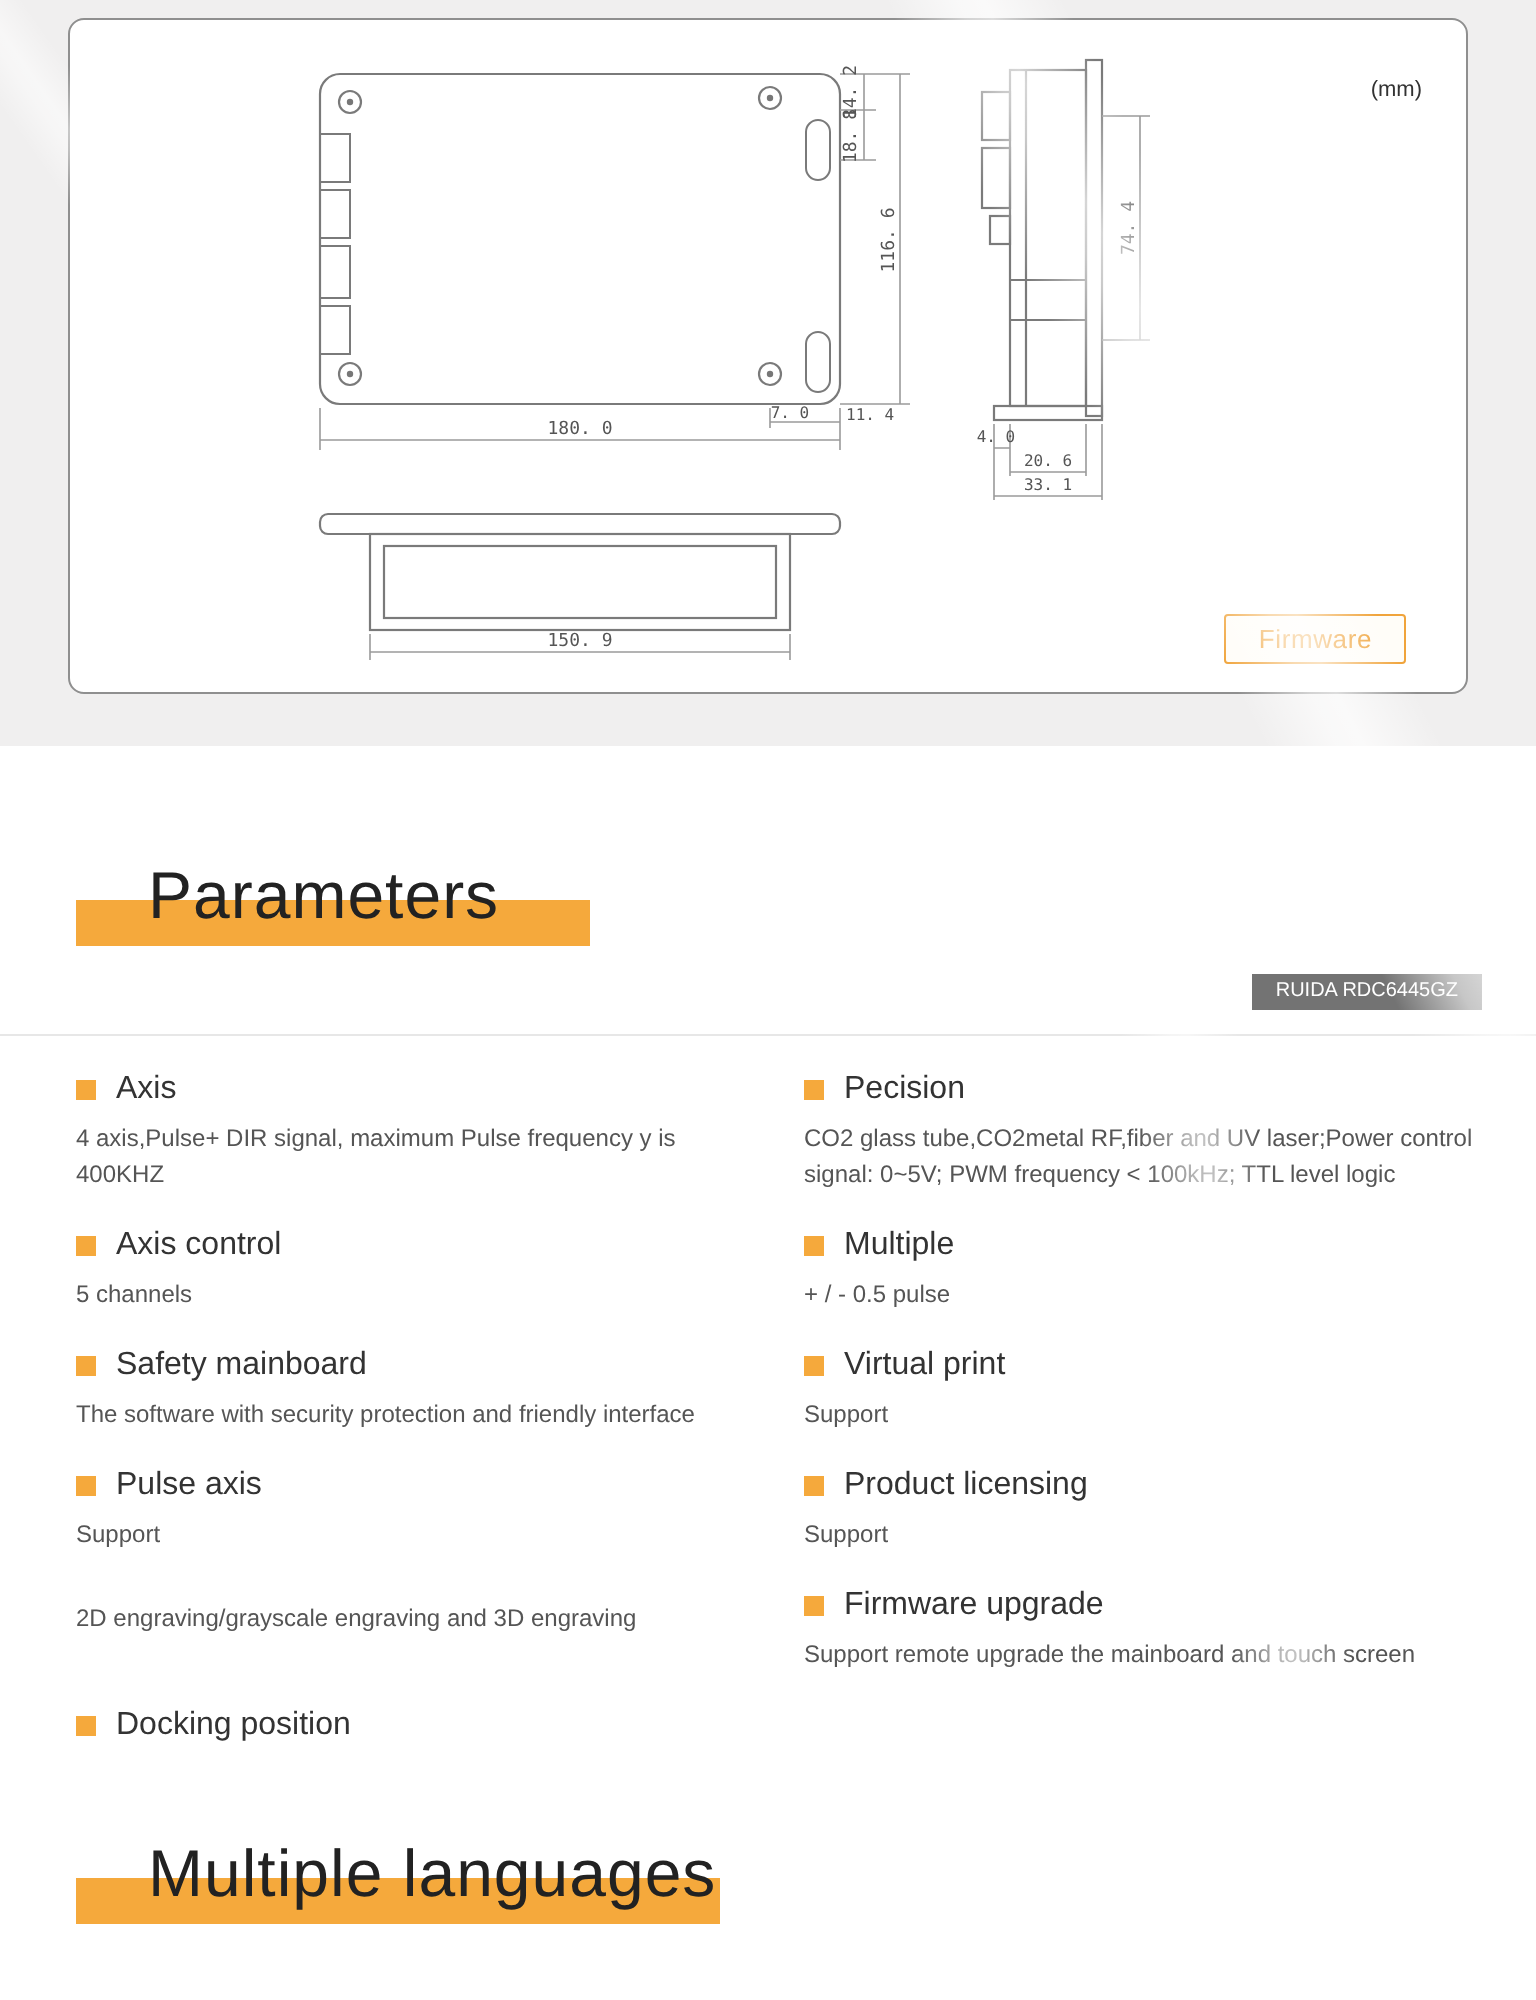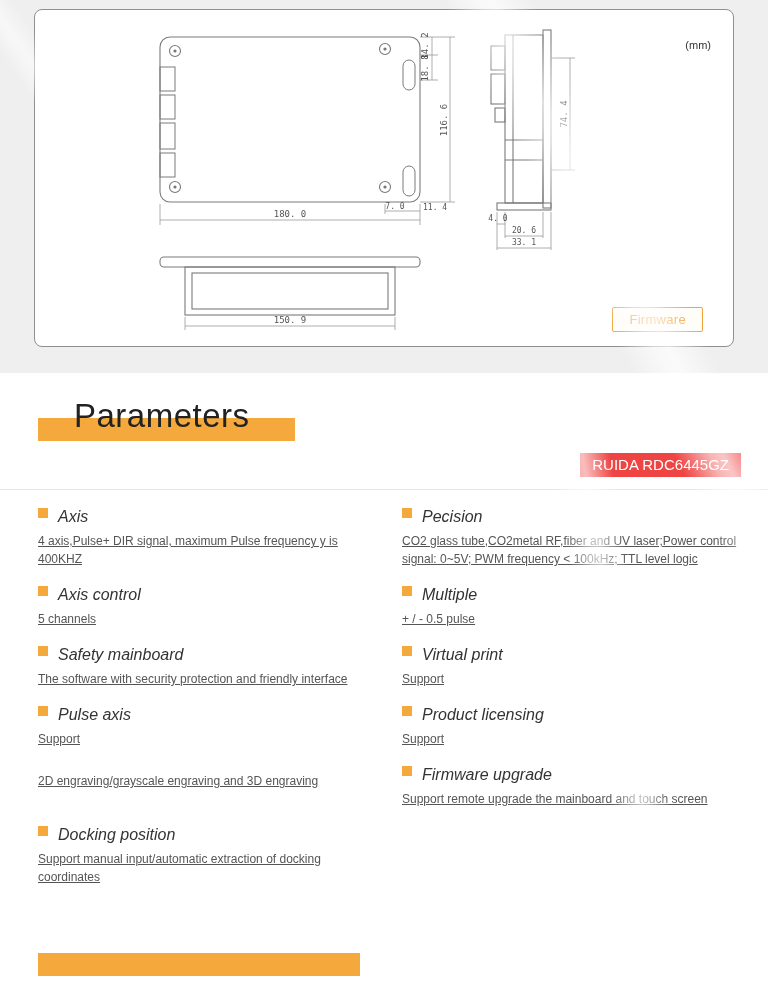--- a/index.html
+++ b/index.html
@@ -17,40 +17,40 @@
   }
   .drawing { position:absolute; left:0; top:0; width:700px; height:338px; }
   .unit-label { position:absolute; top:29px; right:22px; font-size:11px; color:#333; }
   .mainboard-btn {
     position:absolute; right:30px; bottom:14px; border:1px solid #f0a43c;
     color:#f0a43c; background:#fffdf8; font-size:13px; padding:4px 16px;
     border-radius:2px; cursor:pointer; letter-spacing:0.3px;
   }
 
   
-  .heading-block { position:relative; height:48px; margin:24px 0 0 38px; }
+  .heading-block { position:relative; height:48px; margin:56px 0 0 38px; }
   .heading-bar { position:absolute; left:0; top:21px; height:23px; background:#f5a93c; }
   .bar-parameters { width:257px; }
   .bar-languages { width:322px; }
   .heading-text {
     position:absolute; left:36px; top:0; font-size:33px; font-weight:400;
     color:#222; letter-spacing:0.5px; white-space:nowrap;
   }
 
   
   .badge-row { text-align:right; padding-right:27px; margin-top:8px; }
-  .badge { display:inline-block; background:#ef4444; color:#fff; font-size:15px; padding:3px 12px 4px; }
+  .badge { display:inline-block; background:#737373; color:#fff; font-size:10px; padding:3px 12px 4px; }
 
   
   .params-section { margin-top:12px; border-top:1px solid #e7e7e7; padding:18px 24px 20px 38px; }
   .params-grid { display:grid; grid-template-columns:1fr 1fr; column-gap:22px; row-gap:18px; }
-  .param-title-row { display:flex; align-items:flex-start;font-style:italic; }
+  .param-title-row { display:flex; align-items:center; }
   .bullet { width:10px; height:10px; background:#f5a93c; margin-right:10px; flex:0 0 auto; }
   .param-title { font-size:16px; color:#333; }
-  .param-desc { margin-top:6px; font-size:12px; color:#555; line-height:1.5;text-decoration:underline; }
+  .param-desc { margin-top:6px; font-size:12px; color:#555; line-height:1.5; }
 
   .bottom-heading { margin-top:26px; }
 
   
   .streak {
     position:absolute; pointer-events:none; z-index:5;
     background:linear-gradient(90deg, rgba(255,255,255,0) 0%, rgba(255,255,255,0.8) 40%,
                rgba(255,255,255,0.92) 55%, rgba(255,255,255,0) 100%);
   }
 
@@ -219,28 +219,28 @@
           <span class="param-title">Firmware upgrade</span>
         </div>
         <div class="param-desc">Support remote upgrade the mainboard and touch screen</div>
       </div>
 
       <div class="param" style="grid-column:1;grid-row:6">
         <div class="param-title-row">
           <span class="bullet"></span>
           <span class="param-title">Docking position</span>
         </div>
-        <div class="param-desc">Support manual input/automatic extraction of docking coordinates</div>
       </div>
 
     </div>
   </div>
 
   <div class="heading-block bottom-heading">
     <div class="heading-bar bar-languages"></div>
+    <div class="heading-text">Multiple languages</div>
   </div>
 
   <div class="streak" style="left:600px; top:-80px; width:80px; height:760px; transform:rotate(-27deg); opacity:.75;"></div>
   <div class="streak" style="left:598px; top:380px; width:60px; height:700px; transform:rotate(-10deg); opacity:.7;"></div>
   <div class="streak" style="left:30px; top:830px; width:70px; height:420px; transform:rotate(-55deg); opacity:.7;"></div>
   <div class="streak" style="left:30px; top:-40px; width:40px; height:260px; transform:rotate(-35deg); opacity:.55;"></div>
 
 </div>
 
 </body></html>

